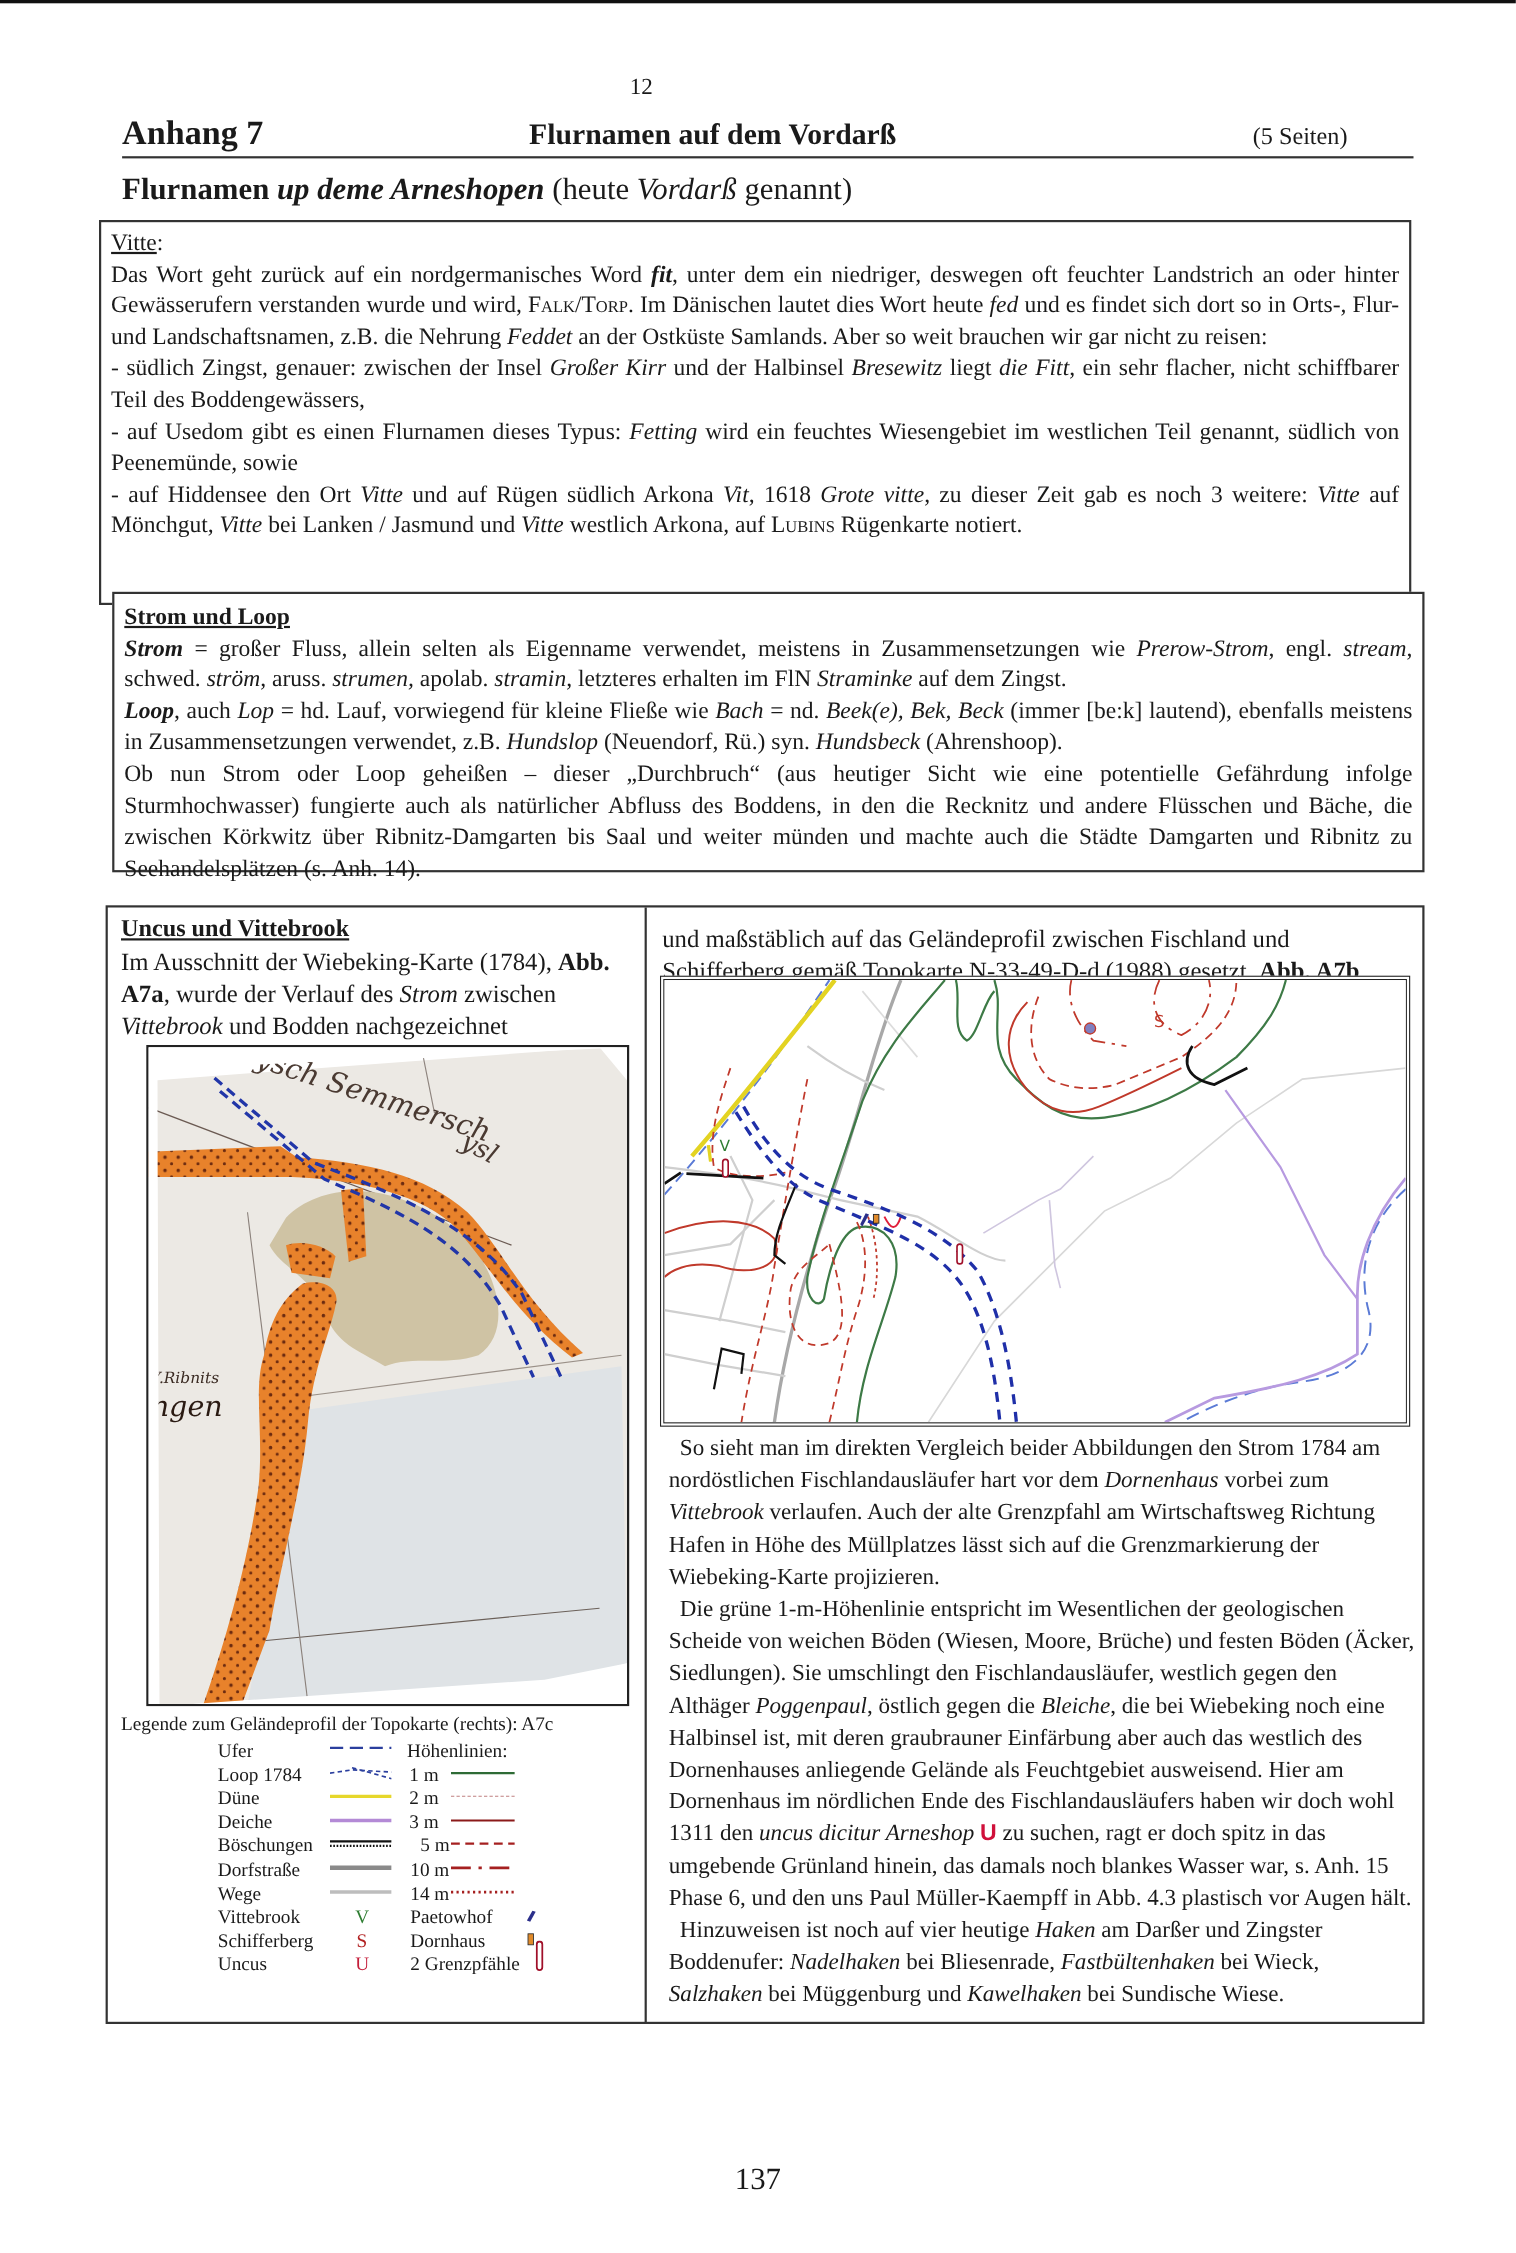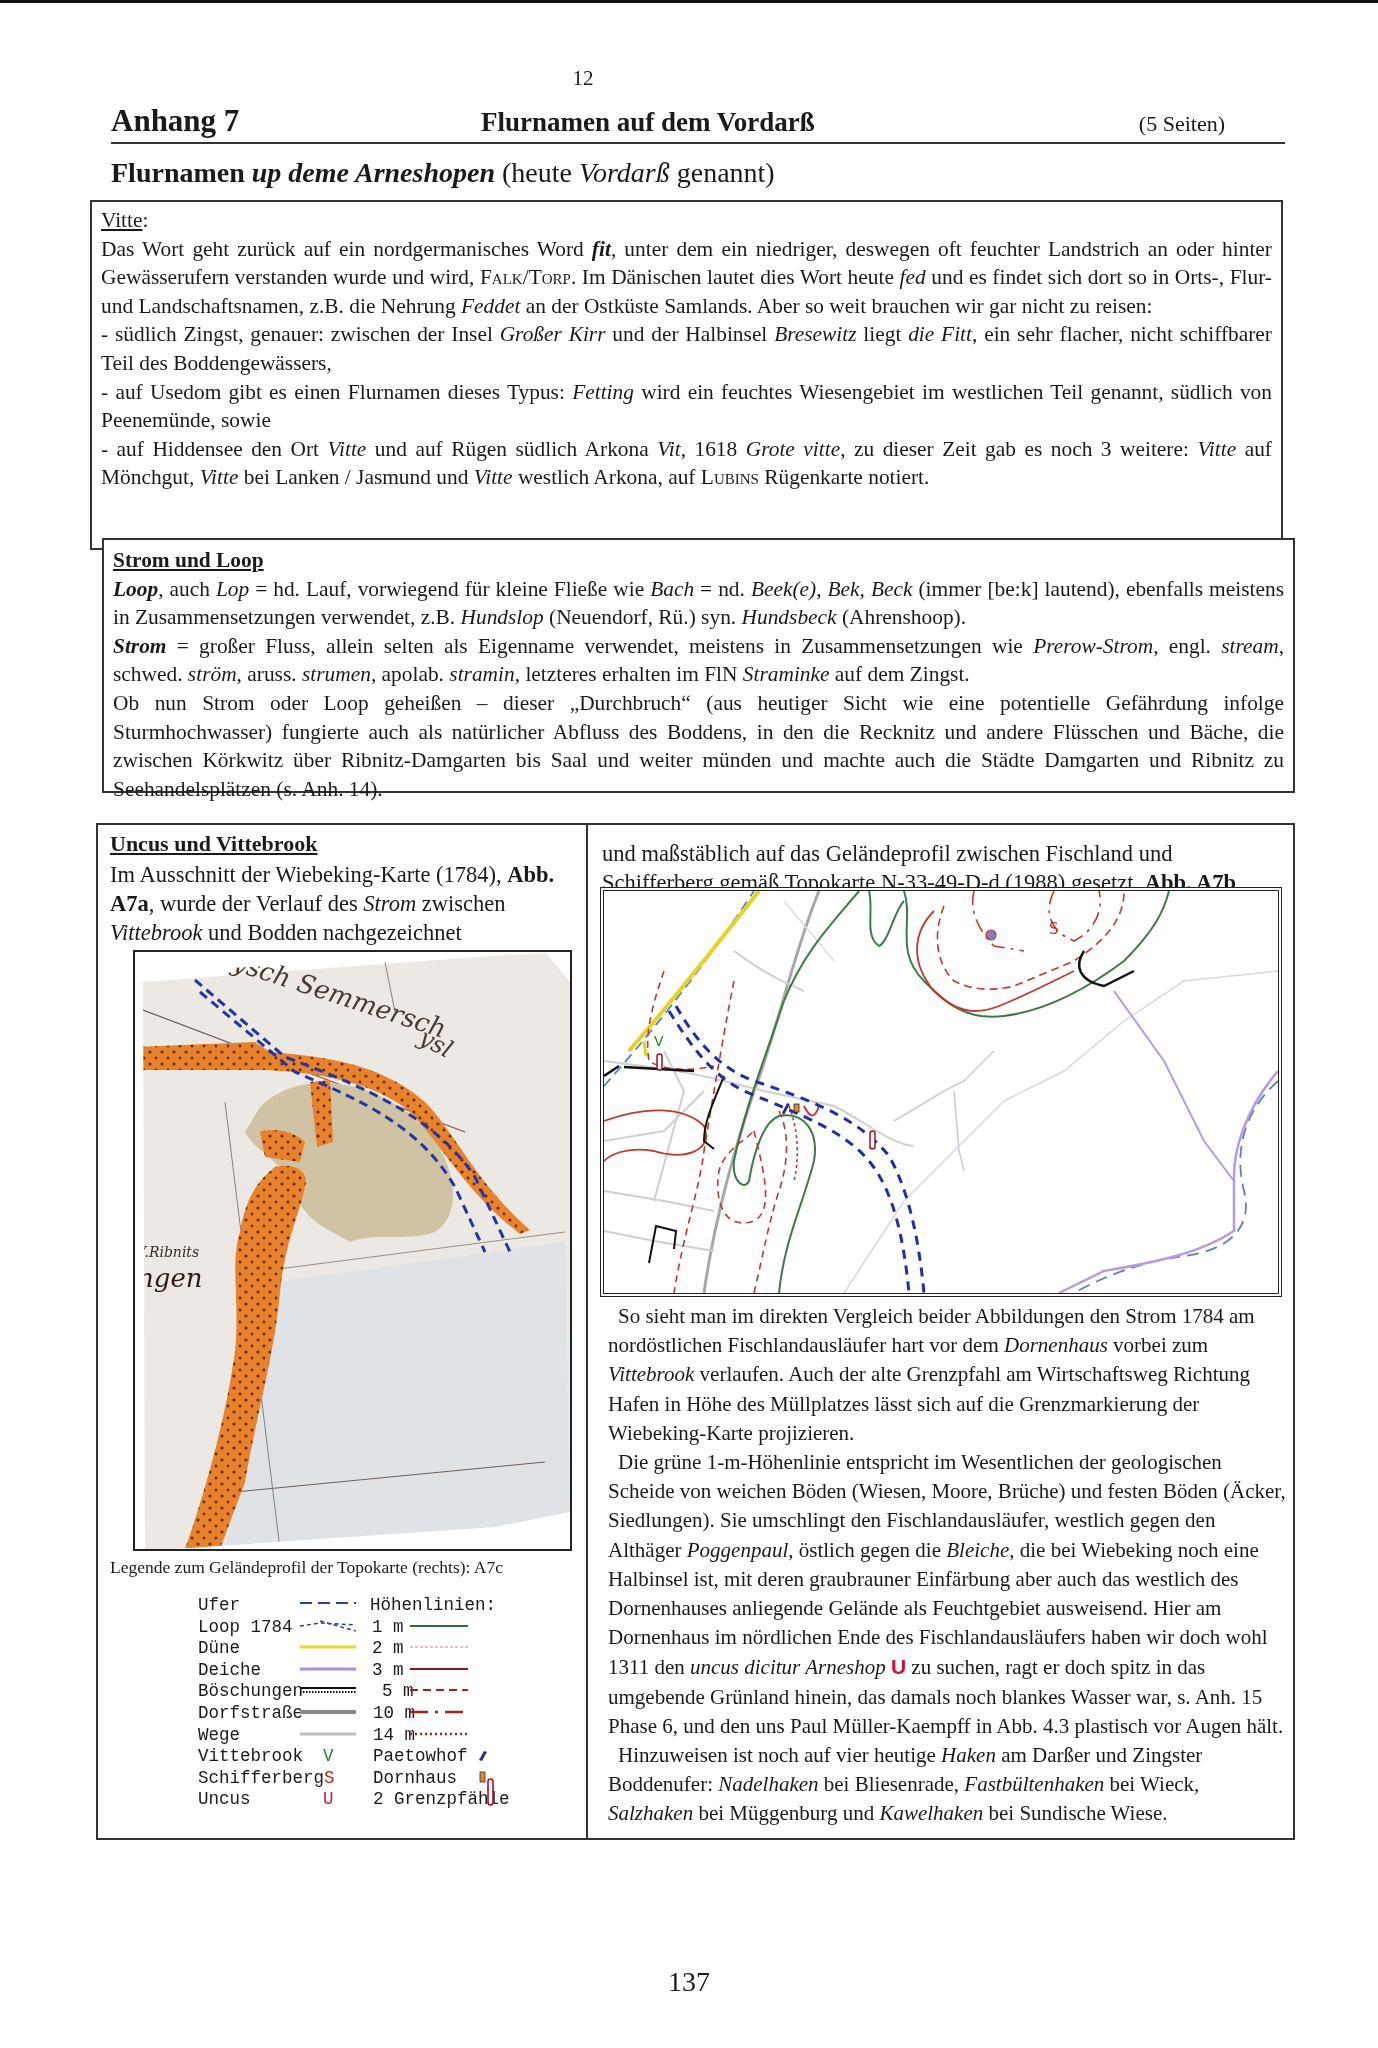--- a/index.html
+++ b/index.html
@@ -32,21 +32,21 @@
   .divider-v { position: absolute; left: 488px; top: 0; width: 2px; height: 1015px; background: #333; }
   .left-col { position: absolute; left: 12px; top: 0; width: 470px; }
   .lc-title { font-size: 22px; font-weight: bold; text-decoration: underline; margin-top: 3px; line-height: 32px; }
   .lc-text { font-size: 22.5px; line-height: 29px; }
   .map-a {
     position: absolute; left: 35px; top: 125px; width: 435px; height: 597px;
     border: 2px solid #222; background: #fff; overflow: hidden;
   }
   .legend { position: absolute; left: 12px; top: 731px; width: 470px; font-size: 17.5px; line-height: 22px; }
   .legend .leg-title { white-space: nowrap; }
-  .leg-grid { position: relative; margin-top: 16px; font-family: Liberation Mono, monospace; }
+  .leg-grid { position: relative; margin-top: 2px; }
   .leg-row { position: relative; height: 21.6px; }
   .leg-label { position: absolute; left: 88px; }
   .leg-sym { position: absolute; left: 190px; top: 3px; width: 56px; height: 14px; }
   .leg-r-label { position: absolute; left: 292px; }
   .leg-r-sym { position: absolute; left: 326px; top: 3px; width: 58px; height: 14px; }
   .right-col { position: absolute; left: 498px; top: 0; width: 690px; }
   .rc-intro { font-size: 22.5px; line-height: 29px; margin-top: 14px; padding-left: 6px; }
   .map-b {
     position: absolute; left: 4px; top: 62px; width: 682px; height: 410px;
     border: 4px double #222; background: #fff; overflow: hidden; box-sizing: border-box;
@@ -78,22 +78,22 @@
 <div class="box box1">
   <p><span class="title">Vitte</span><span>:</span></p>
   <p><span>Das Wort geht zurück auf ein nordgermanisches Word </span><b><i>fit</i></b><span>, unter dem ein niedriger, deswegen oft feuchter Landstrich an oder hinter Gewässerufern verstanden wurde und wird, </span><span class="sc">Falk/Torp</span><span>. Im Dänischen lautet dies Wort heute </span><i>fed</i><span> und es findet sich dort so in Orts-, Flur- und Landschaftsnamen, z.B. die Nehrung </span><i>Feddet</i><span> an der Ostküste Samlands. Aber so weit brauchen wir gar nicht zu reisen:</span></p>
   <p><span>- südlich Zingst, genauer: zwischen der Insel </span><i>Großer Kirr</i><span> und der Halbinsel </span><i>Bresewitz</i><span> liegt </span><i>die Fitt</i><span>, ein sehr flacher, nicht schiffbarer Teil des Boddengewässers,</span></p>
   <p><span>- auf Usedom gibt es einen Flurnamen dieses Typus: </span><i>Fetting</i><span> wird ein feuchtes Wiesengebiet im westlichen Teil genannt, südlich von Peenemünde, sowie</span></p>
   <p><span>- auf Hiddensee den Ort </span><i>Vitte</i><span> und auf Rügen südlich Arkona </span><i>Vit</i><span>, 1618 </span><i>Grote vitte</i><span>, zu dieser Zeit gab es noch 3 weitere: </span><i>Vitte</i><span> auf Mönchgut, </span><i>Vitte</i><span> bei Lanken / Jasmund und </span><i>Vitte</i><span> westlich Arkona, auf </span><span class="sc">Lubins</span><span> Rügenkarte notiert.</span></p>
 </div>
 
 <div class="box box2">
   <p><span class="title">Strom und  Loop</span></p>
+  <p><b><i>Strom</i></b><span> = großer Fluss, allein selten als Eigenname verwendet, meistens in Zusammensetzungen wie </span><i>Prerow-Strom</i><span>, engl. </span><i>stream</i><span>, schwed. </span><i>ström</i><span>, aruss. </span><i>strumen,</i><span> apolab. </span><i>stramin</i><span>, letzteres erhalten im FlN </span><i>Straminke</i><span> auf dem Zingst.</span></p>
   <p><b><i>Loop</i></b><span>, auch </span><i>Lop</i><span> = hd. Lauf, vorwiegend für kleine Fließe wie </span><i>Bach</i><span> = nd. </span><i>Beek(e), Bek, Beck</i><span> (immer [be:k] lautend), ebenfalls meistens in Zusammensetzungen verwendet, z.B. </span><i>Hundslop</i><span> (Neuendorf, Rü.) syn. </span><i>Hundsbeck</i><span> (Ahrenshoop).</span></p>
-  <p><b><i>Strom</i></b><span> = großer Fluss, allein selten als Eigenname verwendet, meistens in Zusammensetzungen wie </span><i>Prerow-Strom</i><span>, engl. </span><i>stream</i><span>, schwed. </span><i>ström</i><span>, aruss. </span><i>strumen,</i><span> apolab. </span><i>stramin</i><span>, letzteres erhalten im FlN </span><i>Straminke</i><span> auf dem Zingst.</span></p>
   <p>Ob nun Strom oder Loop geheißen – dieser „Durchbruch“ (aus heutiger Sicht wie eine potentielle Gefährdung infolge Sturmhochwasser) fungierte auch als natürlicher Abfluss des Boddens, in den die Recknitz und andere Flüsschen und Bäche, die zwischen Körkwitz über Ribnitz-Damgarten bis Saal und weiter münden und machte auch die Städte Damgarten und Ribnitz zu Seehandelsplätzen (s. Anh. 14).</p>
 </div>
 
 <div class="box box3">
   <div class="divider-v"></div>
 
   <div class="left-col">
     <div class="lc-title">Uncus und Vittebrook</div>
     <div class="lc-text"><span>Im Ausschnitt der Wiebeking-Karte (1784), </span><b>Abb. A7a</b><span>, wurde der Verlauf des </span><i>Strom</i><span> zwischen </span><i>Vittebrook</i><span> und Bodden nachgezeichnet</span></div>
   </div>

